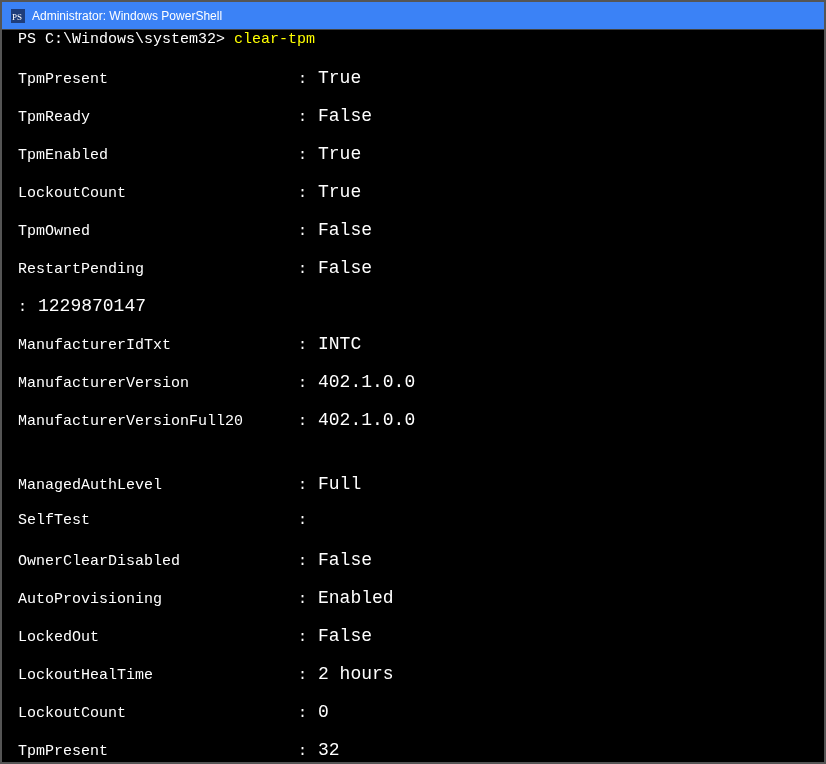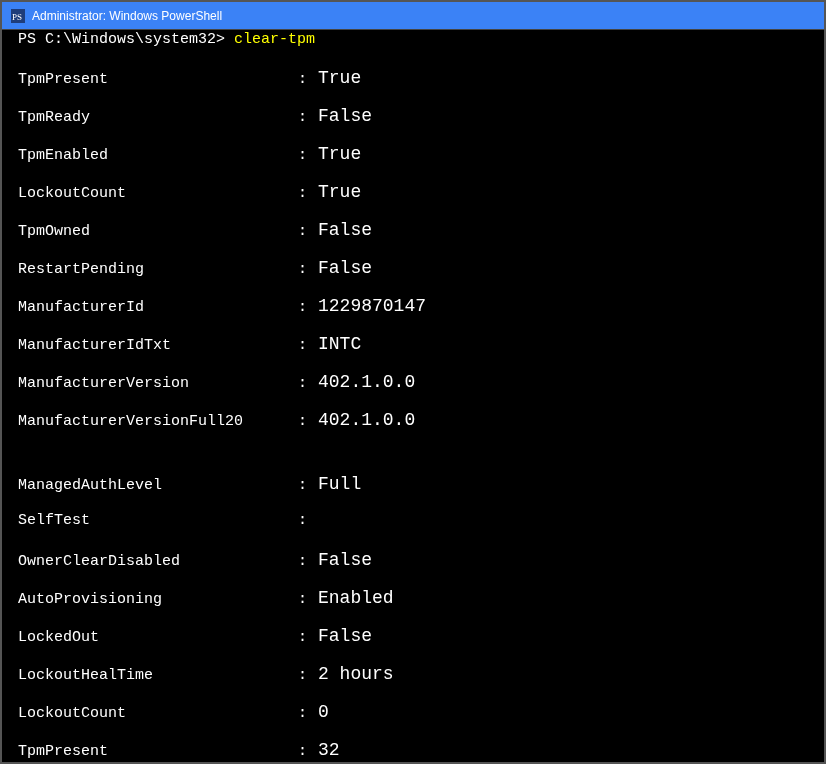--- a/index.html
+++ b/index.html
@@ -152,21 +152,20 @@
           <span class="prop-name">TpmOwned</span>
           <span class="prop-separator"> : </span>
           <span class="prop-value">False</span>
         </div>
         <div class="output-row">
           <span class="prop-name">RestartPending</span>
           <span class="prop-separator"> : </span>
           <span class="prop-value">False</span>
         </div>
         <div class="output-row">
-          <span class="prop-name">ManufacturerId</span>
           <span class="prop-separator"> : </span>
           <span class="prop-value">1229870147</span>
         </div>
         <div class="output-row">
           <span class="prop-name">ManufacturerIdTxt</span>
           <span class="prop-separator"> : </span>
           <span class="prop-value">INTC</span>
         </div>
         <div class="output-row">
           <span class="prop-name">ManufacturerVersion</span>

